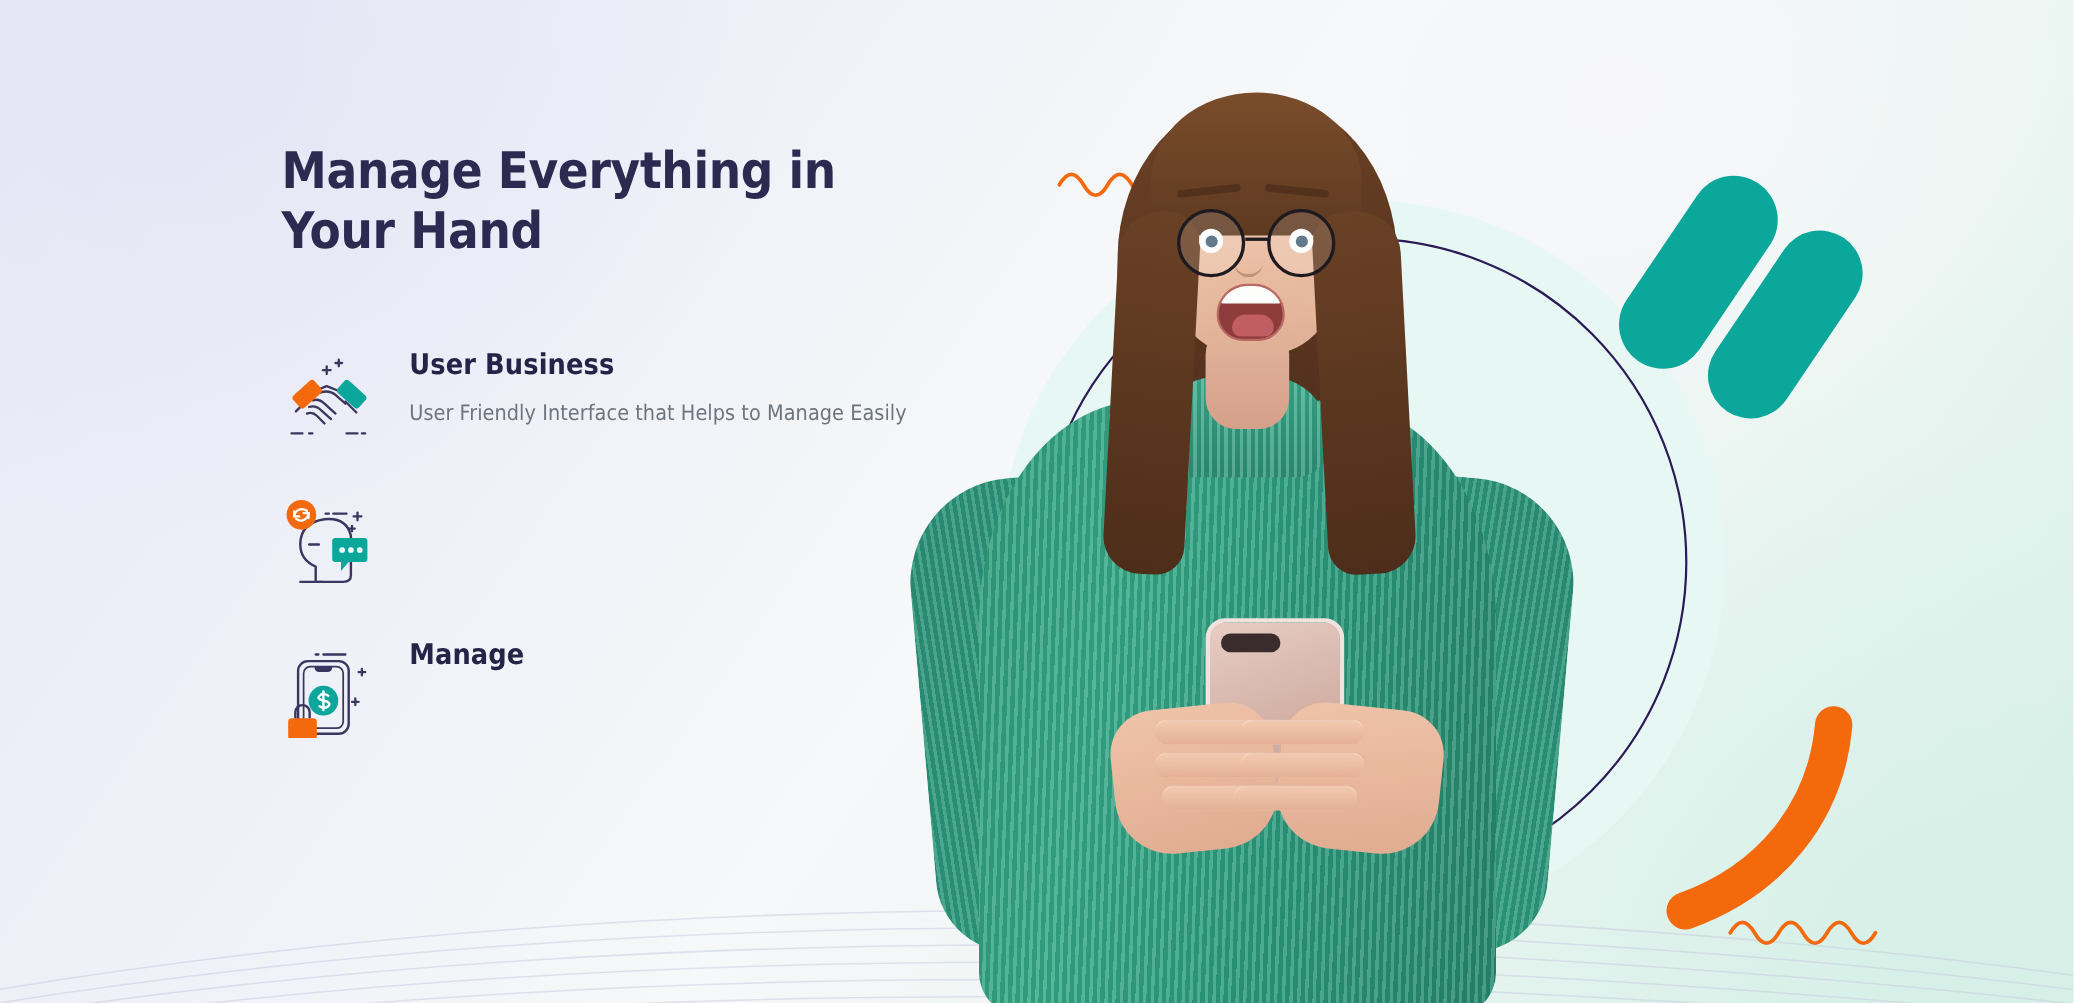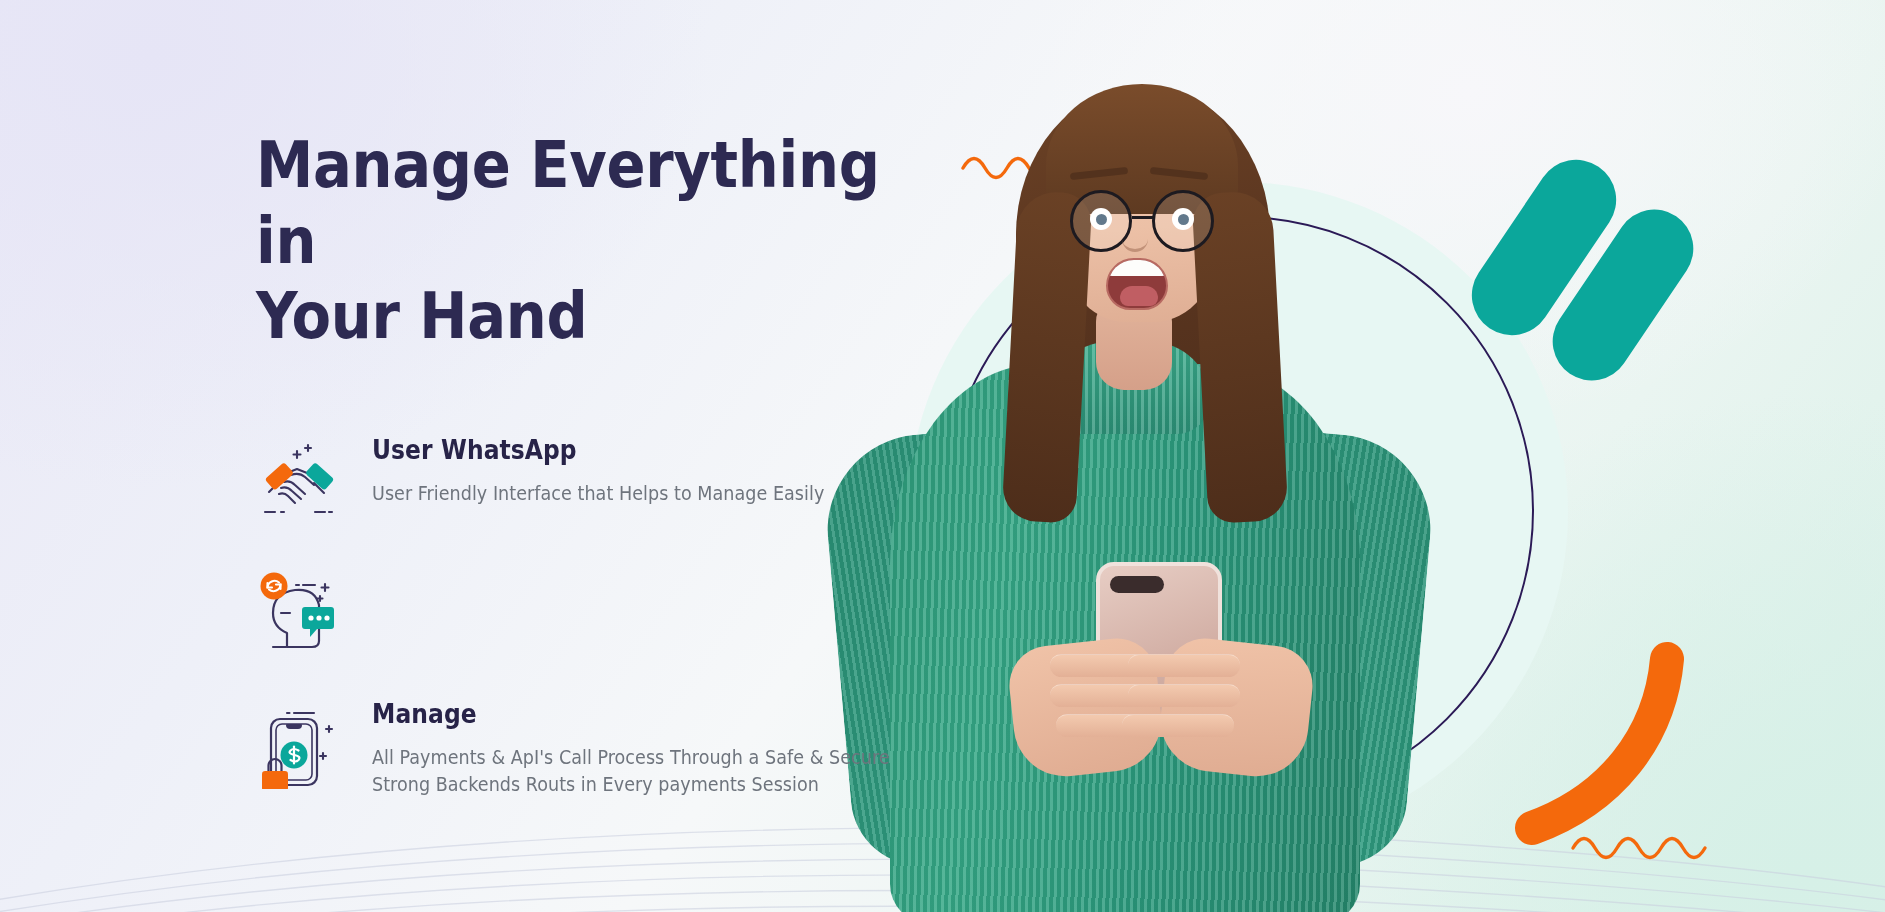--- a/index.html
+++ b/index.html
@@ -24,21 +24,21 @@
   .deco { position:absolute; pointer-events:none; }
   #bg-svg { position:absolute; inset:0; width:1885px; height:912px; pointer-events:none; }
 
   
   #left-col {
     position:absolute;
     left:256px; top:128px;
     width:690px;
   }
   #page-title {
-    font-size:64px;
+    font-size:46px;
     line-height:1.18;
     font-weight:700;
     letter-spacing:-0.3px;
     color:#2d2a52;
     font-stretch:condensed;
     white-space:pre-line;
   }
 
   #features { margin-top:78px; }
   .feature-row {
@@ -344,21 +344,21 @@
             <rect x="50" y="32" width="26" height="15" rx="3.2" fill="#0ba79b" transform="rotate(42 63 39)"></rect>
             <g stroke="#3b3560" stroke-width="2.1" stroke-linecap="round">
               <path d="M40 14 l0 7 M36.5 17.5 l7 0"></path>
               <path d="M51 8 l0 6 M48 11 l6 0"></path>
               <path d="M8 75 l10 0 M24 75 l3 0"></path>
               <path d="M58 75 l10 0 M72 75 l3 0"></path>
             </g>
           </svg>
         </div>
         <div class="feature-body">
-          <div class="feature-title">User WhatsApp</div>
+          <div class="feature-title">User Business</div>
           <div class="feature-desc">User Friendly Interface that Helps to Manage Easily</div>
         </div>
       </div>
 
       <div class="feature-row">
         <div class="feature-icon">
           <svg class="icon-svg" width="84" height="84" viewBox="0 0 84 84">
             <path d="M30 78 L30 64 Q16 58 16 44 Q16 24 38 21 Q58 19 62 36 L62 72 Q62 78 55 78 Z" stroke="#3b3560" stroke-width="2.2" fill="none" stroke-linejoin="round"></path>
             <circle cx="17" cy="17" r="13.5" fill="#f4690c"></circle>
             <g stroke="#fff" stroke-width="2.1" fill="none" stroke-linecap="round">
@@ -399,20 +399,18 @@
             <path d="M11.5 70 v-5.5 a6.5 6.5 0 0 1 13 0 V70" stroke="#3b3560" stroke-width="2.2" fill="none"></path>
             <g stroke="#3b3560" stroke-width="2.1" stroke-linecap="round">
               <path d="M30 12 l2.5 0 M37 12 l20 0"></path>
               <path d="M72 25 l0 6 M69 28 l6 0"></path>
               <path d="M66 52 l0 6 M63 55 l6 0"></path>
             </g>
           </svg>
         </div>
         <div class="feature-body">
           <div class="feature-title">Manage</div>
-          <div class="feature-desc">All Payments &amp; ApI's Call Process Through a Safe &amp; Secure
-Strong Backends Routs in Every payments Session</div>
         </div>
       </div>
 
     </div>
   </div>
 </div>
 
 </body></html>

